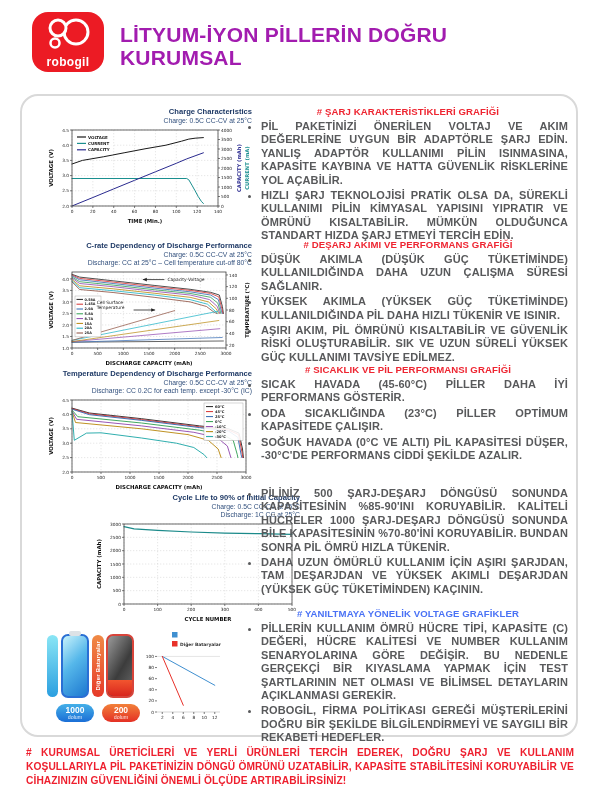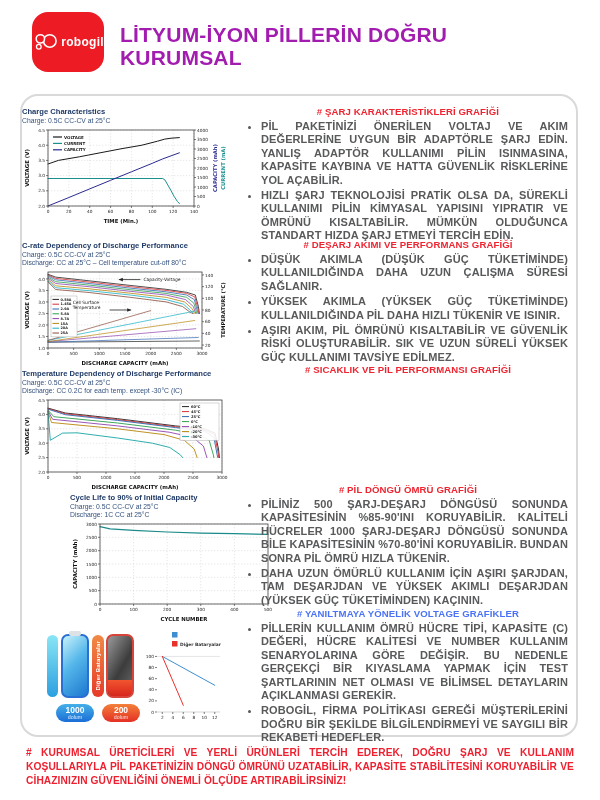--- a/index.html
+++ b/index.html
@@ -1,29 +1,29 @@
 <!DOCTYPE html>
 <html><head>
 <meta charset="utf-8">
 <style>
   html,body{margin:0;padding:0;background:#ffffff;}
   body{width:600px;height:800px;font-family:"Liberation Sans",sans-serif;overflow:hidden;}
   .page{position:relative;width:600px;height:800px;background:#fff;}
 
   
   .header{position:absolute;left:32px;top:12px;display:flex;align-items:center;gap:16px;}
-  .logo{width:72px;height:60px;background:#ec1b24;border-radius:16px;display:flex;flex-direction:row;align-items:center;justify-content:center;gap:2px;}
+  .logo{width:72px;height:60px;background:#ec1b24;border-radius:16px;display:flex;flex-direction:column;align-items:center;justify-content:center;gap:2px;}
   .logo-text{color:#fff;font-size:12px;font-weight:600;letter-spacing:.3px;}
   .title{color:#a21caf;font-weight:bold;font-size:21px;line-height:1.1;letter-spacing:.2px;margin-top:8px;}
 
   
   .card{position:absolute;left:20px;top:94px;width:558px;height:643px;border:2px solid #d9d9d9;border-radius:18px;background:#fff;box-sizing:border-box;}
 
   
-  .chart-block{position:absolute;left:0;width:216px;}
+  .chart-block{position:absolute;left:14px;width:216px;text-align:right;}
   .c-title{font-size:7.6px;font-weight:bold;color:#1f3a66;line-height:1.15;}
   .c-sub{font-size:6.8px;color:#33517e;line-height:1.2;}
   .cb0{top:12px;} .cb1{top:146px;} .cb2{top:274px;} .cb3{top:398px;margin-left:48px;}
 
   
   .sec{position:absolute;left:226px;width:320px;}
   .s0{top:10px;} .s1{top:143px;} .s2{top:268px;} .s3{top:388px;} .s4{top:512px;}
   .sec-h{font-size:9.6px;font-weight:bold;letter-spacing:.1px;color:#ee2531;text-align:center;}
   .sec-h.blue{color:#4a72f5;}
   .sec ul{margin:3px 0 0 0;padding:0 0 0 13px;}
@@ -450,24 +450,28 @@
       <div class="sec-h"># DEŞARJ AKIMI VE PERFORMANS GRAFİĞİ</div>
       <ul>
         <li>DÜŞÜK AKIMLA (DÜŞÜK GÜÇ TÜKETİMİNDE) KULLANILDIĞINDA DAHA UZUN ÇALIŞMA SÜRESİ SAĞLANIR.</li>
         <li>YÜKSEK AKIMLA (YÜKSEK GÜÇ TÜKETİMİNDE) KULLANILDIĞINDA PİL DAHA HIZLI TÜKENİR VE ISINIR.</li>
         <li>AŞIRI AKIM, PİL ÖMRÜNÜ KISALTABİLİR VE GÜVENLİK RİSKİ OLUŞTURABİLİR. SIK VE UZUN SÜRELİ YÜKSEK GÜÇ KULLANIMI TAVSİYE EDİLMEZ.</li>
       </ul>
     </div>
 
     <div class="sec s2">
       <div class="sec-h"># SICAKLIK VE PİL PERFORMANSI GRAFİĞİ</div>
+      <ul>
+        <li>SICAK HAVADA (45-60°C) PİLLER DAHA İYİ PERFORMANS GÖSTERİR.</li>
+        <li>ODA SICAKLIĞINDA (23°C) PİLLER OPTİMUM KAPASİTEDE ÇALIŞIR.</li>
+        <li>SOĞUK HAVADA (0°C VE ALTI) PİL KAPASİTESİ DÜŞER, -30°C'DE PERFORMANS CİDDİ ŞEKİLDE AZALIR.</li>
+      </ul>
     </div>
 
     <div class="sec s3">
-      <div class="sec-h"># PİL DÖNGÜ ÖMRÜ GRAFİĞİ</div>
       <ul>
         <li>PİLİNİZ 500 ŞARJ-DEŞARJ DÖNGÜSÜ SONUNDA KAPASİTESİNİN %85-90'INI KORUYABİLİR. KALİTELİ HÜCRELER 1000 ŞARJ-DEŞARJ DÖNGÜSÜ SONUNDA BİLE KAPASİTESİNİN %70-80'İNİ KORUYABİLİR. BUNDAN SONRA PİL ÖMRÜ HIZLA TÜKENİR.</li>
         <li>DAHA UZUN ÖMÜRLÜ KULLANIM İÇİN AŞIRI ŞARJDAN, TAM DEŞARJDAN VE YÜKSEK AKIMLI DEŞARJDAN (YÜKSEK GÜÇ TÜKETİMİNDEN) KAÇININ.</li>
       </ul>
     </div>
 
     <div class="sec s4">
       <div class="sec-h blue"># YANILTMAYA YÖNELİK VOLTAGE GRAFİKLER</div>
       <ul>
         <li>PİLLERİN KULLANIM ÖMRÜ HÜCRE TİPİ, KAPASİTE (C) DEĞERİ, HÜCRE KALİTESİ VE NUMBER KULLANIM SENARYOLARINA GÖRE DEĞİŞİR. BU NEDENLE GERÇEKÇİ BİR KIYASLAMA YAPMAK İÇİN TEST ŞARTLARININ NET OLMASI VE BİLİMSEL DETAYLARIN AÇIKLANMASI GEREKİR.</li>

